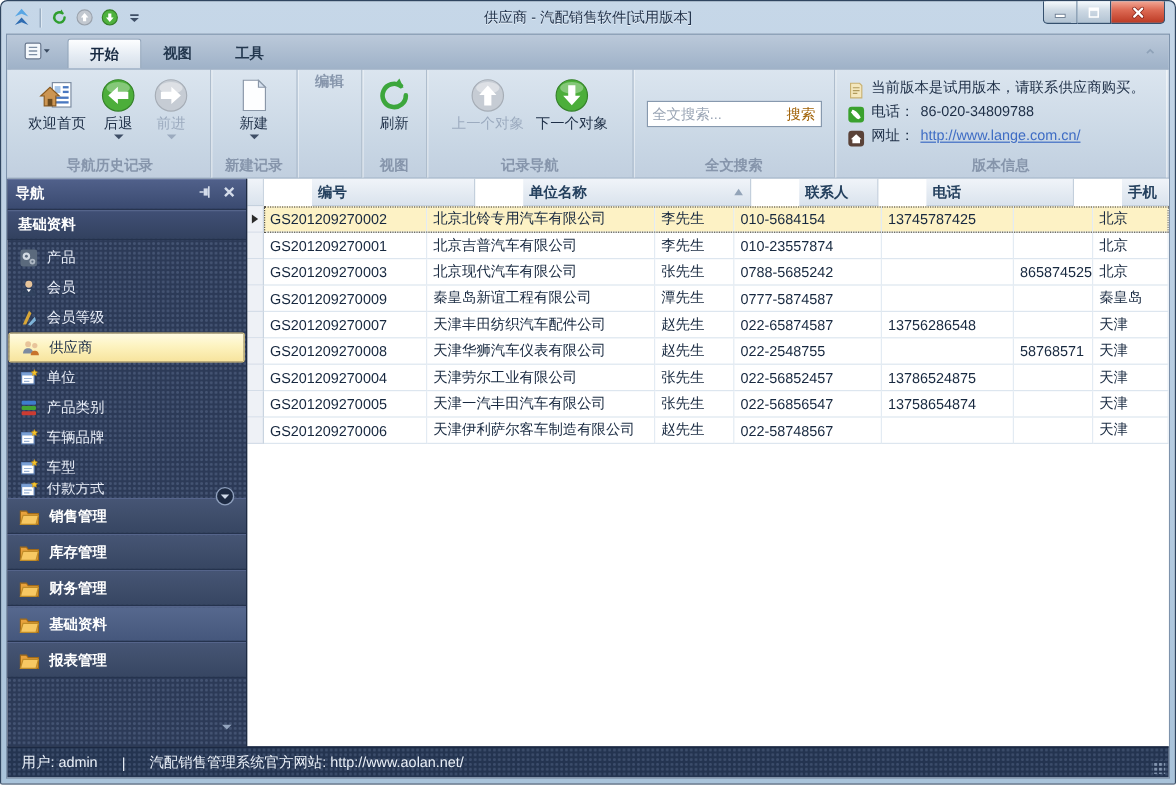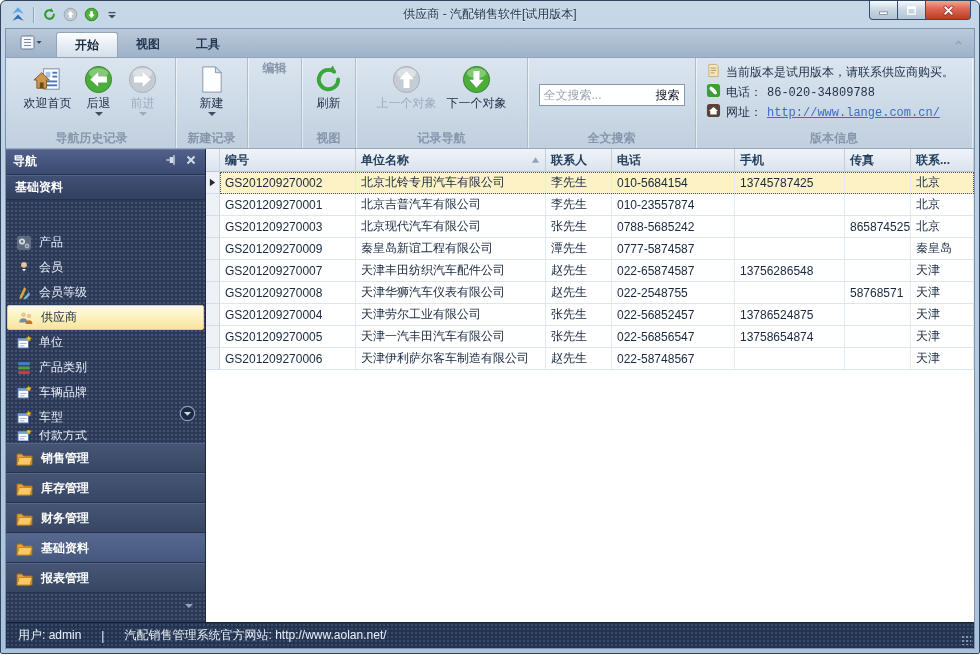--- a/index.html
+++ b/index.html
@@ -64,44 +64,44 @@
   .rbtn .ric svg { width: 31px; height: 31px; }
   .rbtn .rlabel { color: #1d2e46; white-space: nowrap; line-height: 15px; }
   .rbtn .caret { width: 0; height: 0; border: 4px solid transparent; border-top-color: #3e4e66; margin-top: 1px; }
   .rbtn.disabled .rlabel { color: #9cabbf; }
   .rbtn.disabled .caret { border-top-color: #9cabbf; }
   
   .search-wrap { display: flex; align-items: center; height: 100%; padding: 0 6px; }
   .searchbox { width: 146px; height: 22px; background: #fff; border: 1px solid #8799ae; display: flex; align-items: center; padding: 0 4px; }
   .searchbox input { flex: 1; border: none; outline: none; font: inherit; color: #333; width: 90px; background: transparent; }
   .searchbox input::placeholder { color: #9aa5b5; }
-  .search-go { color: #0f172a; padding-left: 4px; white-space: nowrap; font-family: Liberation Mono, monospace; }
+  .search-go { color: #a16207; padding-left: 4px; white-space: nowrap; font-family: Liberation Mono, monospace; }
   
   .vgroup-rows { display: flex; flex-direction: column; justify-content: space-around; padding: 3px 8px 1px; width: 100%; }
-  .vrow { display: flex; align-items: flex-start; gap: 5px; color: #1d2e46; line-height: 20px; white-space: nowrap; font-family: Liberation Mono, monospace; }
+  .vrow { display: flex; align-items: flex-end; gap: 5px; color: #1d2e46; line-height: 20px; white-space: nowrap; }
   .vrow .vic { width: 15px; height: 15px; flex: none; }
   .vrow .vic svg { width: 15px; height: 15px; }
   .vlink { color: #3e6cc4; text-decoration: underline; }
   
   .content { flex: 1; display: flex; min-height: 0; background: #fff; }
   
   .sidebar {
     width: 200px; flex: none; position: relative;
     background-color: #2c3a57;
     background-image: radial-gradient(rgba(130,150,185,.28) 1px, transparent 1.35px);
     background-size: 4px 4px;
     border-right: 1px solid #1d2a42;
     display: flex; flex-direction: column; overflow: hidden;
   }
   .nav-header { height: 26px; flex: none; display: flex; align-items: center; gap: 5px; padding: 0 7px; background: linear-gradient(#51618b, #3a4a70); border-bottom: 1px solid #27344f; box-shadow: inset 0 1px 0 #66759e; }
   .nav-header .nav-title { flex: 1; color: #fff; font-weight: bold; }
   .nav-hbtn { width: 15px; height: 15px; display: flex; align-items: center; justify-content: center; }
   .nav-hbtn svg { width: 12px; height: 12px; }
   .nav-section { height: 25px; flex: none; display: flex; align-items: center; padding: 0 9px; color: #fff; font-weight: bold; background: linear-gradient(#41507"6", #32415f); background: linear-gradient(#415076, #32415f); border-bottom: 1px solid #24324c; box-shadow: inset 0 1px 0 #55648a; }
-  .nav-items { flex: none; padding: 2px 0; margin-top: 28px; }
+  .nav-items { flex: none; padding: 2px 0; }
   .nav-item { height: 25px; display: flex; align-items: center; gap: 7px; padding: 0 6px 0 10px; color: #e9eef8; }
   .nav-item .nic { width: 16px; height: 16px; flex: none; }
   .nav-item .nic svg { width: 16px; height: 16px; }
   .nav-item.selected {
     background: linear-gradient(#fffbe3, #fdf3c0 45%, #f7e49e);
     color: #22324a; border-radius: 2px; margin: 0 1px;
     border: 1px solid #e3cc82;
   }
   .nav-item.clipped { height: 11px; overflow: hidden; }
   .scroll-circle { position: absolute; top: 256px; right: 9px; width: 17px; height: 17px; }
@@ -121,21 +121,21 @@
   
   .main { flex: 1; display: flex; flex-direction: column; background: #fff; min-width: 0; overflow: hidden; }
   .trow, .thead { display: flex; flex: none; }
   .thead { height: 23px; }
   .sel-cell { width: 14px; flex: none; background: #eef1f6; border-right: 1px solid #c9d4e0; border-bottom: 1px solid #d4dde8; display: flex; align-items: center; justify-content: center; }
   .thead .sel-cell { background: linear-gradient(#f0f4f9, #dae3ed); border-bottom: 1px solid #b9c7d6; }
   .hcell {
     background: linear-gradient(#f0f4f9, #dae3ed);
     border-right: 1px solid #c3cfdc; border-bottom: 1px solid #b9c7d6;
     display: flex; align-items: center; padding: 0 5px;
-    font-weight: bold; color: #24405e; white-space: nowrap; overflow: hidden;
+    font-weight: bold; color: #24405e; white-space: nowrap; overflow: hidden; margin-left: 40px;
   }
   .hcell .spacer { flex: 1; }
   .hcell svg.sort { width: 9px; height: 8px; flex: none; }
   .cellwrap { display: flex; flex: 1; min-width: 0; }
   .trow { height: 22px; }
   .tcell {
     border-right: 1px solid #e3ebf3; border-bottom: 1px solid #dde6ef;
     display: flex; align-items: center; padding: 0 5px;
     color: #17283f; white-space: nowrap; overflow: hidden;
   }

